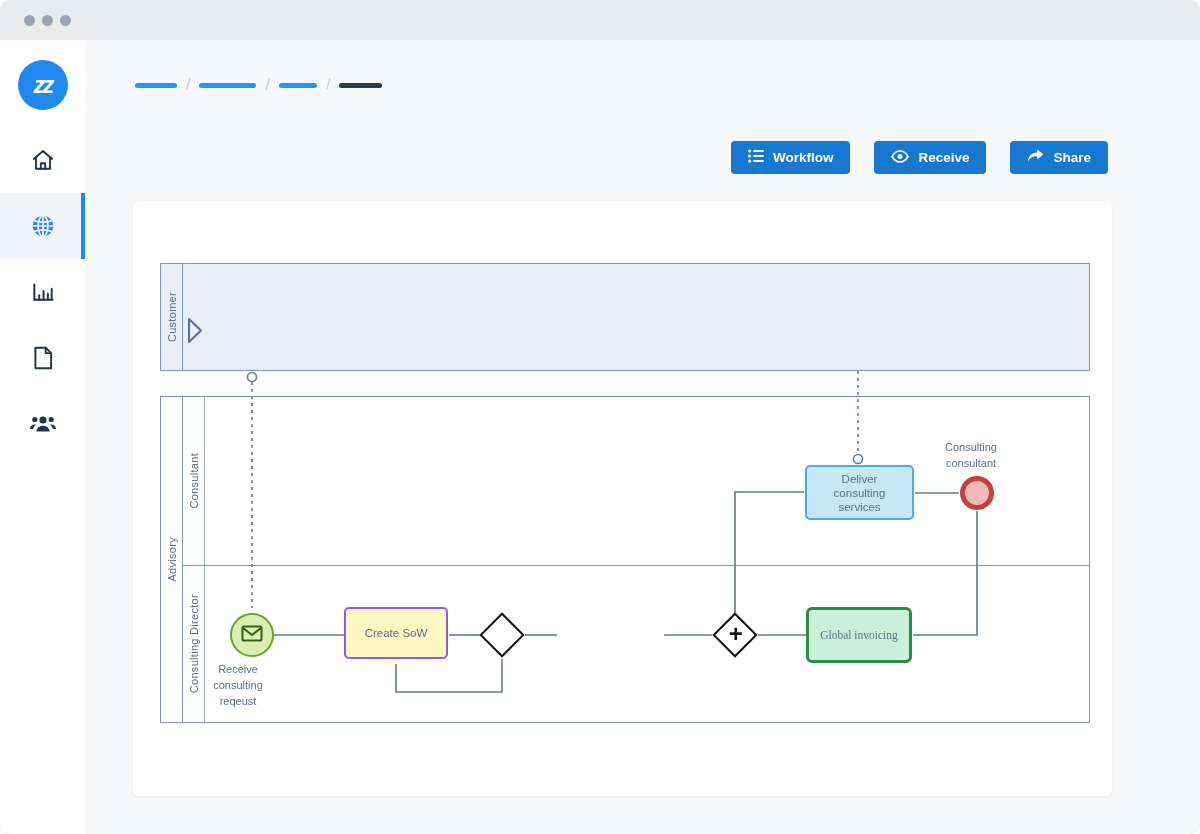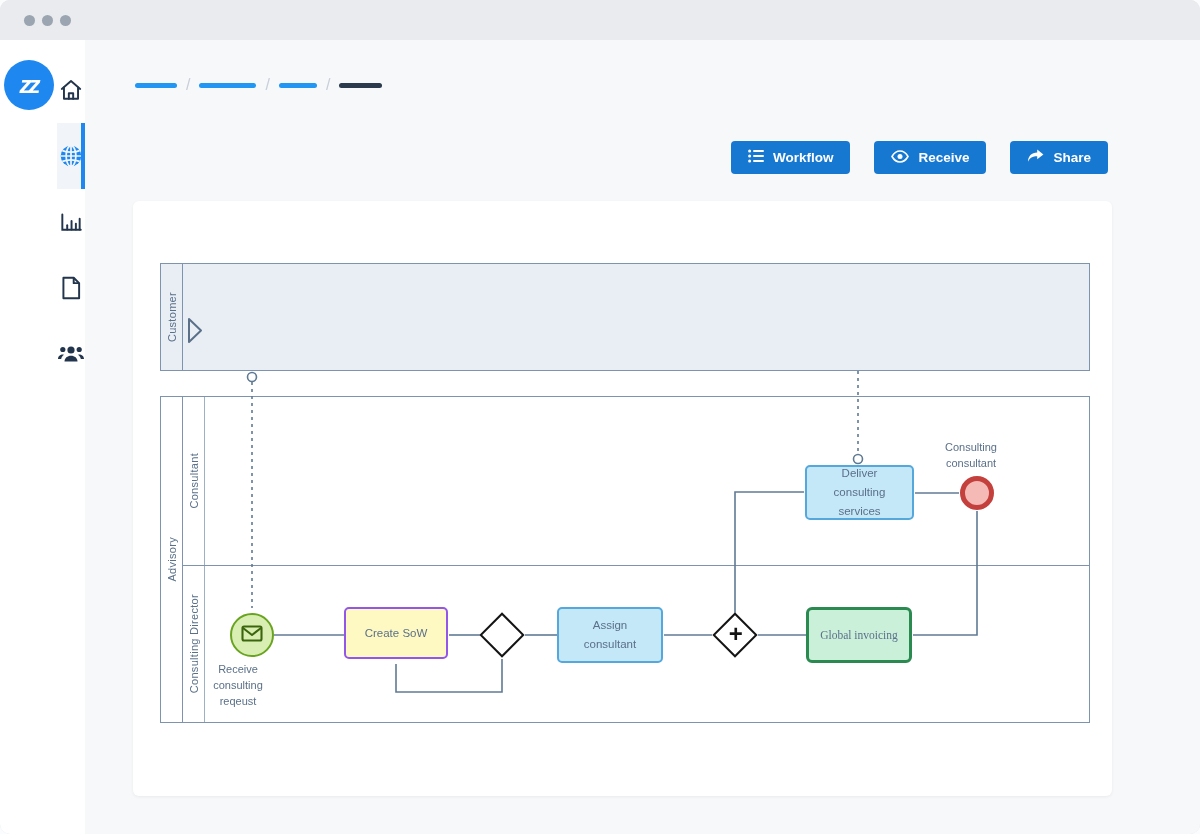--- a/index.html
+++ b/index.html
@@ -10,21 +10,21 @@
 
   
   .chrome { height:40px; background:#e9ebee; display:flex; align-items:center;
             padding-left:24px; gap:7px; }
   .chrome .dot { width:11px; height:11px; border-radius:50%; background:#9ba5b1; }
 
   .body-row { display:flex; height:794px; }
 
   
   .sidebar { width:85px; background:#ffffff; flex:0 0 85px; display:flex;
-             align-items:stretch; }
+             flex-direction:column; align-items:stretch; }
   .logo { width:50px; height:50px; border-radius:50%; background:#1e88f0; color:#fff;
           display:flex; align-items:center; justify-content:center; margin:20px auto 0;
           font-weight:bold; font-style:italic; font-size:24px; letter-spacing:-3px; }
   .nav { margin-top:17px; display:flex; flex-direction:column; }
   .nav-item { height:66px; display:flex; align-items:center; justify-content:center;
               color:#22354c; cursor:pointer; position:relative; }
   .nav-item.active { background:#f1f5f9; color:#1e88f0; }
   .nav-item.active::after { content:""; position:absolute; right:0; top:0; bottom:0;
                             width:4px; background:#1e88f0; }
   .nav-item svg { display:block; }
@@ -66,21 +66,21 @@
                      align-items:center; justify-content:center; flex:0 0 22px; }
   .tri-marker { position:absolute; left:54px; top:116px; color:#5a7089; }
 
   svg.wires { position:absolute; left:0; top:0; width:979px; height:595px; pointer-events:none; }
   .seq { stroke:#607a94; stroke-width:1.6; fill:none; }
   .msg { stroke:#607a94; stroke-width:1.6; fill:none; stroke-dasharray:3 4; }
   .msg-dot { stroke:#607a94; stroke-width:1.6; fill:#ffffff; }
 
   .task { position:absolute; border-radius:5px; display:flex; align-items:center;
           justify-content:center; text-align:center; font-size:11.5px; color:#5a7089;
-          padding:4px 8px; line-height:19px; cursor:pointer; }
+          padding:4px 8px; line-height:14px; cursor:pointer; }
   .task-create  { left:211px; top:406px; width:104px; height:52px;
                   background:#fef9c3; border:2px solid #9256e9; }
   .task-assign  { left:424px; top:406px; width:106px; height:56px;
                   background:#c5e8f8; border:2px solid #55a8db; }
   .task-global  { left:673px; top:406px; width:106px; height:56px;
                   background:#cbf0da; border:3.5px solid #2b8a50; border-radius:6px;font-family:Liberation Serif, serif; }
   .task-deliver { left:672px; top:264px; width:109px; height:55px;
                   background:#c5e8f8; border:2px solid #55a8db; }
 
   .event-start { position:absolute; left:97px; top:412px; width:44px; height:44px;
@@ -278,23 +278,20 @@
           </span>
         </div>
         <div class="node-label label-start">Receive consulting reqeust</div>
 
         <div class="task task-create">
           <span>Create SoW</span>
         </div>
 
         <div class="gateway gw-exclusive"></div>
 
-        <div class="task task-assign">
-          <span>Assign consultant</span>
-        </div>
 
         <div class="gateway gw-parallel">
           <span class="gw-plus">+</span>
         </div>
 
         <div class="task task-global">
           <span>Global invoicing</span>
         </div>
 
         <div class="task task-deliver">

